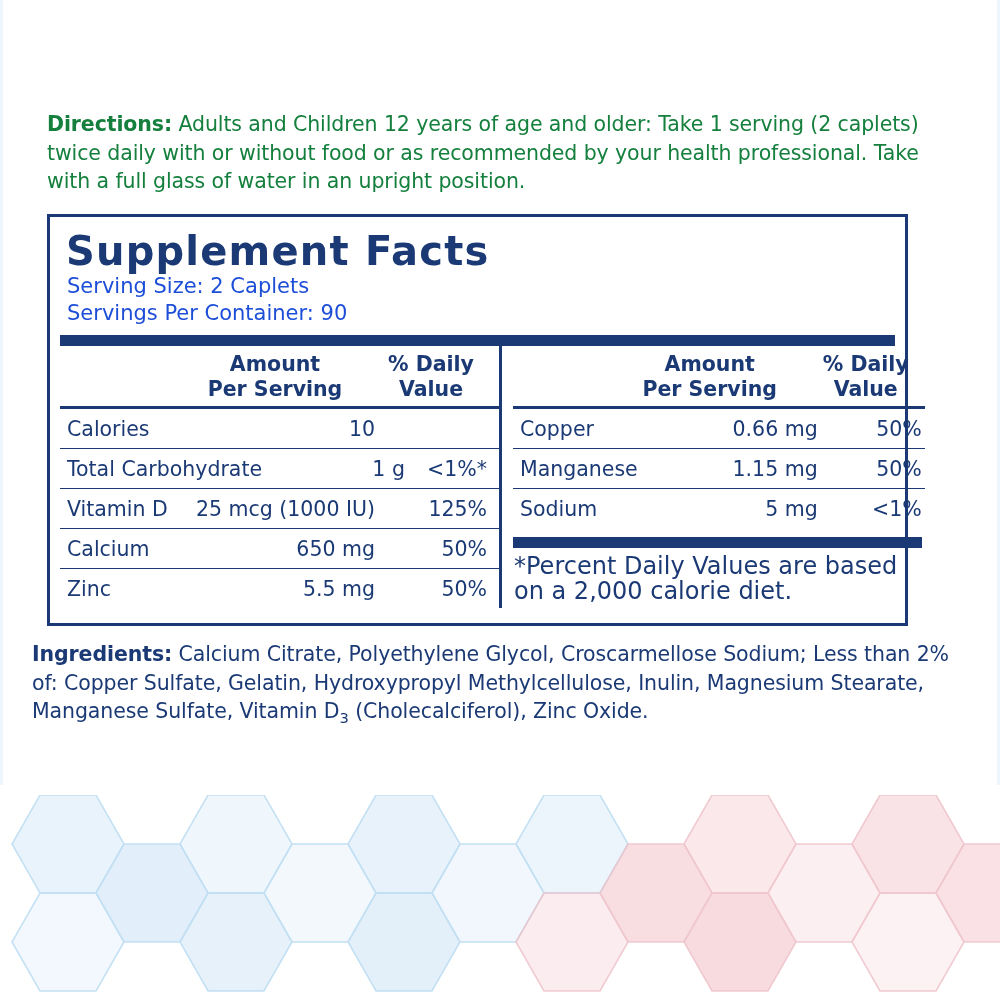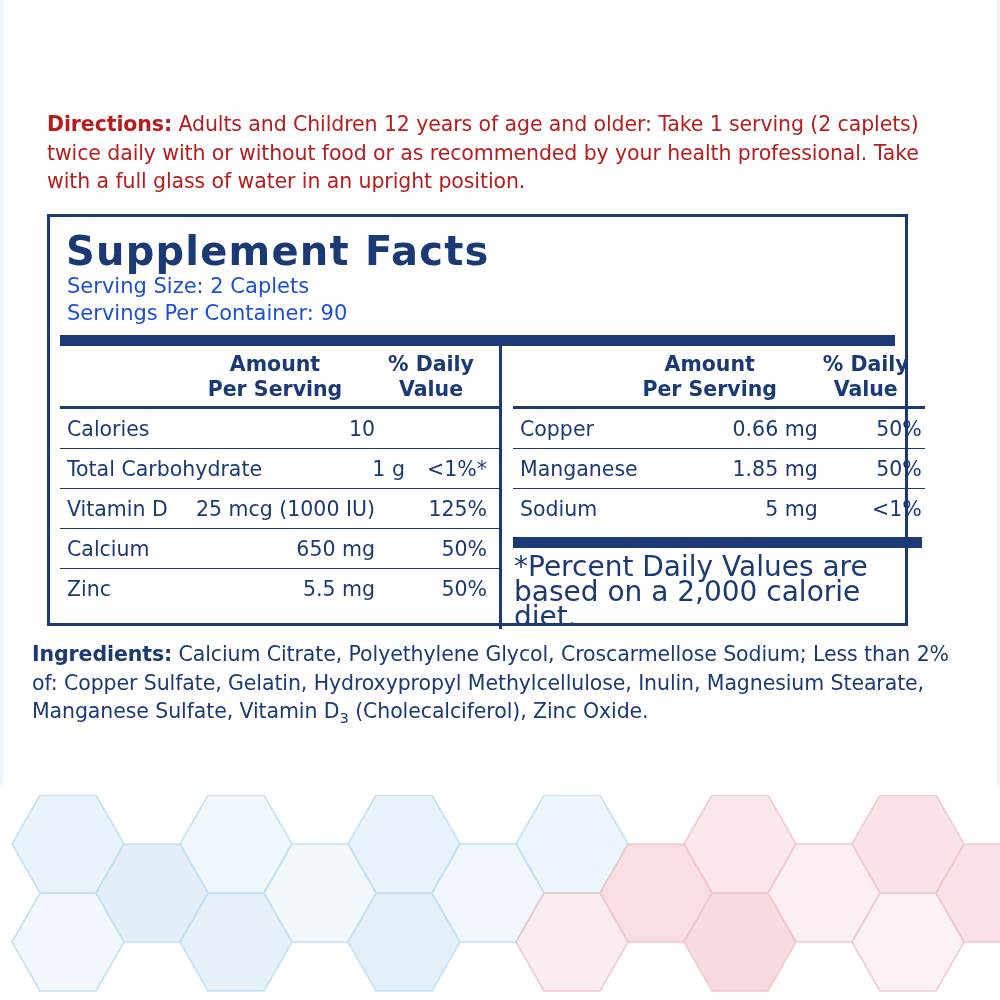--- a/index.html
+++ b/index.html
@@ -46,21 +46,21 @@
   .edge.right { right: 0; }
 
   
   #directions {
     position: absolute;
     left: 47px;
     top: 110px;
     width: 905px;
     font-size: 20.5px;
     line-height: 28.5px;
-    color: #b91c1c;
+    color: #15803d;
     letter-spacing: -0.1px;
   }
   #directions b { font-weight: bold; }
 
   
   #sf-panel {
     position: absolute;
     left: 47px;
     top: 214px;
     width: 861px;
@@ -143,21 +143,21 @@
   .nut-dv { width: 112px; text-align: right; white-space: nowrap; }
   #sf-col-right .nut-amt { width: 180px; }
   #sf-col-right .nut-dv { width: 104px; }
 
   #sf-footnote-rule {
     height: 11px;
     background: #1b3a75;
     margin: 9px 3px 0 0;
   }
   #sf-footnote {
-    font-size: 28px;
+    font-size: 24px;
     line-height: 25px;
     padding: 6px 0 0 1px;
   }
 
   
   #ingredients {
     position: absolute;
     left: 32px;
     top: 640px;
     width: 925px;
@@ -241,21 +241,21 @@
           </div>
         </div>
 
         <div class="nut-row">
           <span class="nut-name">Copper</span>
           <span class="nut-amt">0.66 mg</span>
           <span class="nut-dv">50%</span>
         </div>
         <div class="nut-row">
           <span class="nut-name">Manganese</span>
-          <span class="nut-amt">1.85 mg</span>
+          <span class="nut-amt">1.15 mg</span>
           <span class="nut-dv">50%</span>
         </div>
         <div class="nut-row last">
           <span class="nut-name">Sodium</span>
           <span class="nut-amt">5 mg</span>
           <span class="nut-dv">&lt;1%</span>
         </div>
 
         <div id="sf-footnote-rule"></div>
         <div id="sf-footnote">*Percent Daily Values are based on a 2,000 calorie diet.</div>

